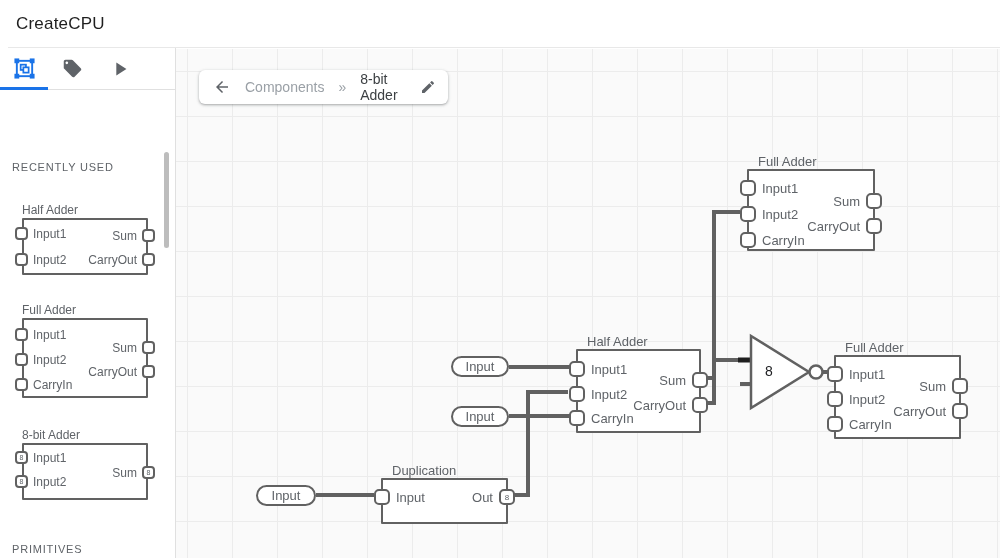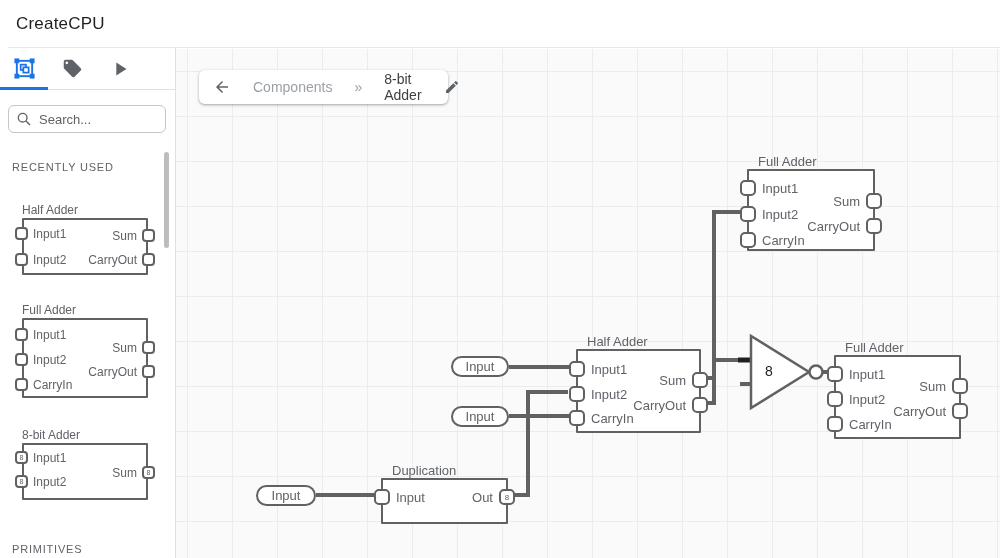--- a/index.html
+++ b/index.html
@@ -46,21 +46,21 @@
   .canvas { position: absolute; left: 176px; top: 49px; width: 824px; height: 509px;
     background-color: #fafafa;
     background-image: linear-gradient(to right, #ececec 1px, transparent 1px),
                       linear-gradient(to bottom, #ececec 1px, transparent 1px);
     background-size: 45px 45px; background-position: 11px 22px; }
   .wires { position: absolute; left: 0; top: 0; z-index: 1; }
 
   
   .crumb { position: absolute; left: 23px; top: 21px; width: 249px; height: 34px; background: #fff;
     border-radius: 6px; box-shadow: 0 1px 2px rgba(60,64,67,.3), 0 1px 3px 1px rgba(60,64,67,.12);
-    display: flex; align-items: center; padding: 0 12px 0 14px; gap: 22px; z-index: 10; }
+    display: flex; align-items: center; padding: 0 12px 0 14px; gap: 14px; z-index: 10; }
   .crumb .parent { font-size: 14px; color: #9aa0a6; }
   .crumb .sep { font-size: 14px; color: #9aa0a6; }
   .crumb .current { font-size: 14px; color: #3c4043; font-weight: 500; }
   .icon-btn { display: flex; align-items: center; justify-content: center; cursor: pointer; }
 
   
   .cnode { position: absolute; background: #fff; border: 2px solid #616161; border-radius: 1px; z-index: 5; }
   .ctitle { position: absolute; top: -17px; left: 9px; font-size: 13px; color: #5f6368; white-space: nowrap; }
   .prow { position: absolute; display: flex; align-items: center; gap: 6px; height: 16px; }
   .prow.pl { left: -9px; } .prow.pr { right: -9px; flex-direction: row-reverse; }
@@ -102,27 +102,20 @@
       </svg>
     </div>
     <div class="tab">
       <svg width="22" height="22" viewBox="0 0 24 24">
         <path fill="#5f6368" d="M8 5v14l11-7z"></path>
       </svg>
     </div>
     <div class="tab-underline"></div>
   </div>
 
-  <div class="searchwrap">
-    <svg width="16" height="16" viewBox="0 0 24 24">
-      <circle cx="10" cy="10" r="6.5" fill="none" stroke="#5f6368" stroke-width="2"></circle>
-      <line x1="15" y1="15" x2="21" y2="21" stroke="#5f6368" stroke-width="2"></line>
-    </svg>
-    <input placeholder="Search..." style="">
-  </div>
 
   <div class="section-label" style="top:113px">RECENTLY USED</div>
 
   <div class="scard" style="top:170px;height:57px">
     <div class="scard-title">Half Adder</div>
     <div class="sbox" style="height:57px"></div>
     <div class="sprow pl" style="top:9px">
         <span class="sport"></span>
         <span class="splab">Input1</span>
       </div>

